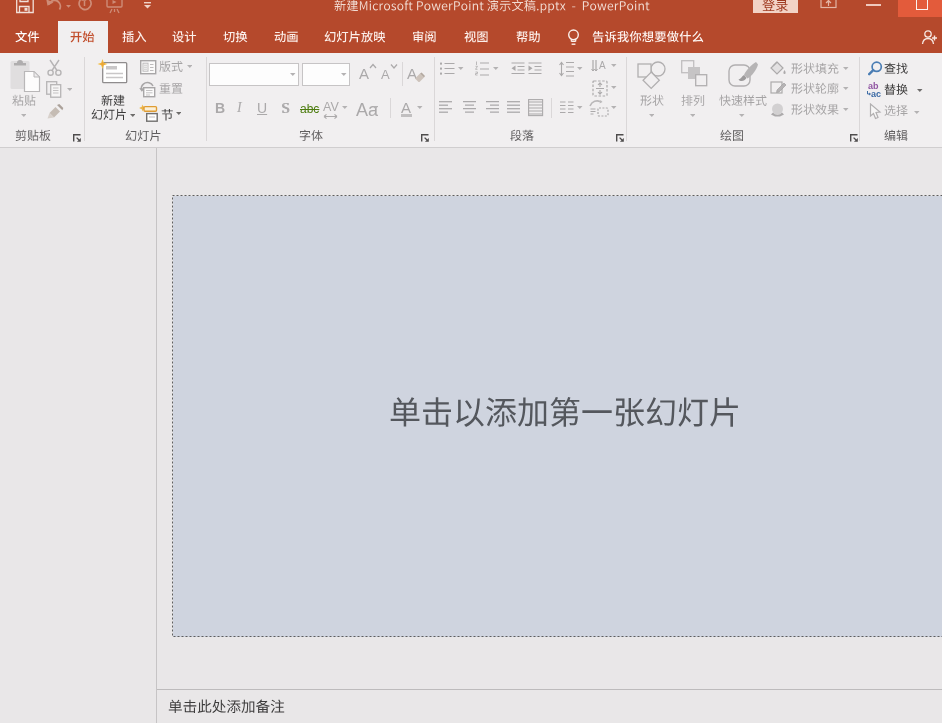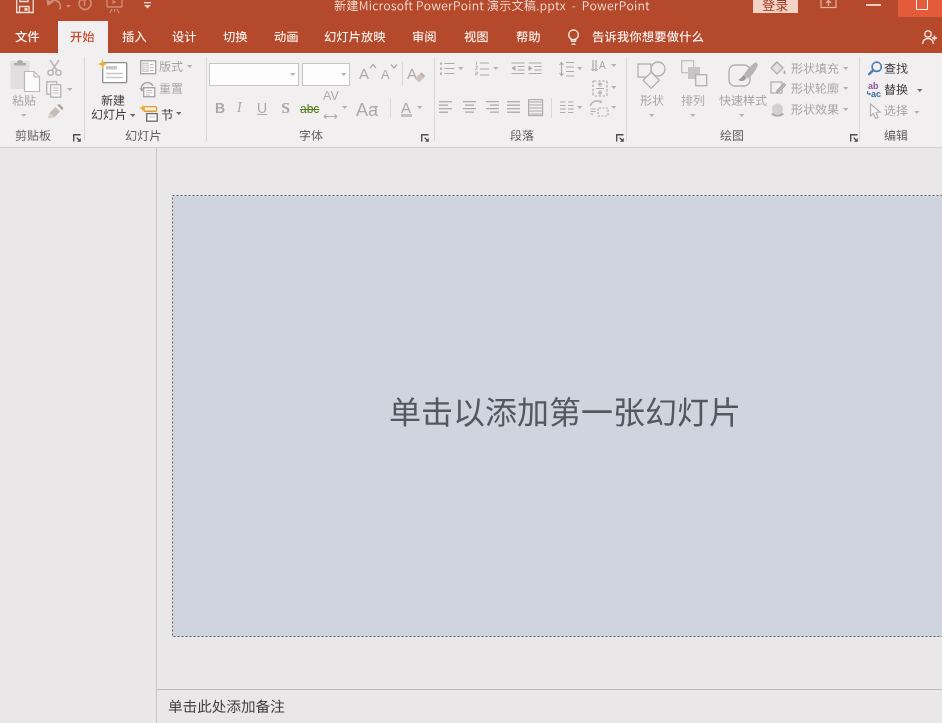--- a/index.html
+++ b/index.html
@@ -218,21 +218,21 @@
 <div class="abs" style="left:407px;top:12px;font-size:15px;color:#ABA9AA">A</div>
 <svg class="abs" style="left:414px;top:19px" width="12" height="10">
 <path d="M1 6.5 l5 -5 4 4 -5 5 z" fill="#CDC3BB"></path>
 <path d="M6 1.5 l1.6 -1 3.4 3.4 -1 1.6 z" fill="#B3A89F"></path>
     </svg>
 <div class="abs" style="left:215px;top:47px;font-size:14px;font-weight:bold;color:#ABA9AA">B</div>
 <div class="abs" style="left:237px;top:47px;font-size:14px;font-style:italic;font-family:'Liberation Serif',serif;color:#ABA9AA">I</div>
 <div class="abs" style="left:257px;top:47px;font-size:14px;text-decoration:underline;color:#ABA9AA">U</div>
 <div class="abs" style="left:281px;top:47px;font-size:15px;font-family:'Liberation Serif',serif;text-shadow:1px 0 #ABA9AA;color:#ABA9AA">S</div>
 <div class="abs" style="left:300px;top:49px;font-size:12px;text-decoration:line-through;color:#4d7c0f">abc</div>
-<div class="abs" style="left:323px;top:36px;font-size:12.5px;color:#ABA9AA">AV</div>
+<div class="abs" style="left:323px;top:47px;font-size:12.5px;color:#ABA9AA">AV</div>
 <svg class="abs" style="left:323px;top:60px" width="17" height="7">
       <path d="M1 3.5 h13 M1 3.5 l2.5 -2.2 M1 3.5 l2.5 2.2 M14 3.5 l-2.5 -2.2 M14 3.5 l-2.5 2.2" stroke="#ABA9AA" stroke-width="1.1" fill="none"></path>
     </svg>
 <svg style="position:absolute;left:342px;top:53px" width="5.5" height="4">
       <path d="M0 0 L2.8 3.0 L5.5 0 Z" fill="#B4B2B3"></path>
     </svg>
 <div class="abs" style="left:356px;top:47px;font-size:18px;color:#ABA9AA">Aa</div>
 <svg style="position:absolute;left:372.5px;top:53px" width="5.5" height="4">
       <path d="M0 0 L2.8 3.0 L5.5 0 Z" fill="#B4B2B3"></path>
     </svg>

